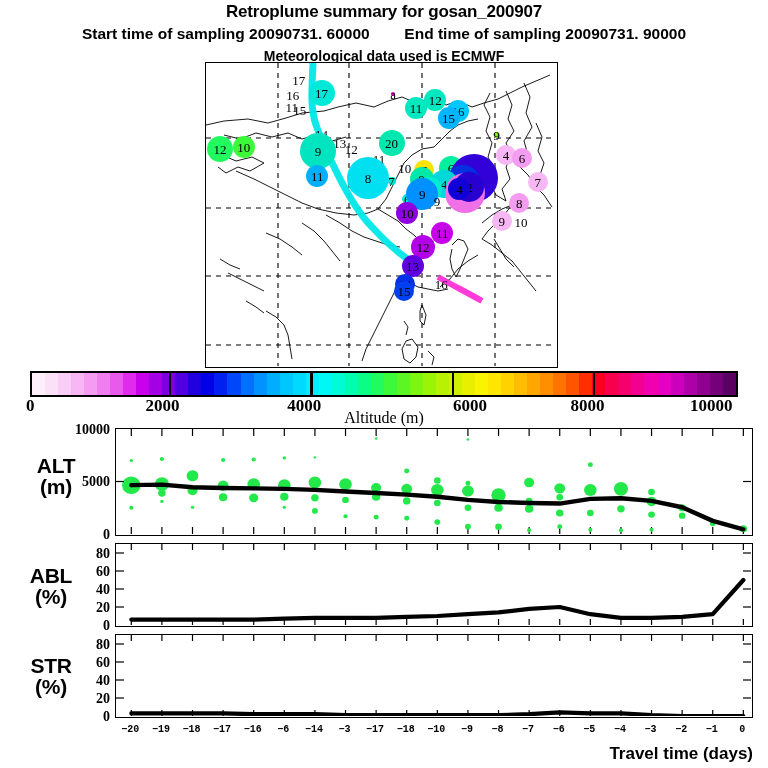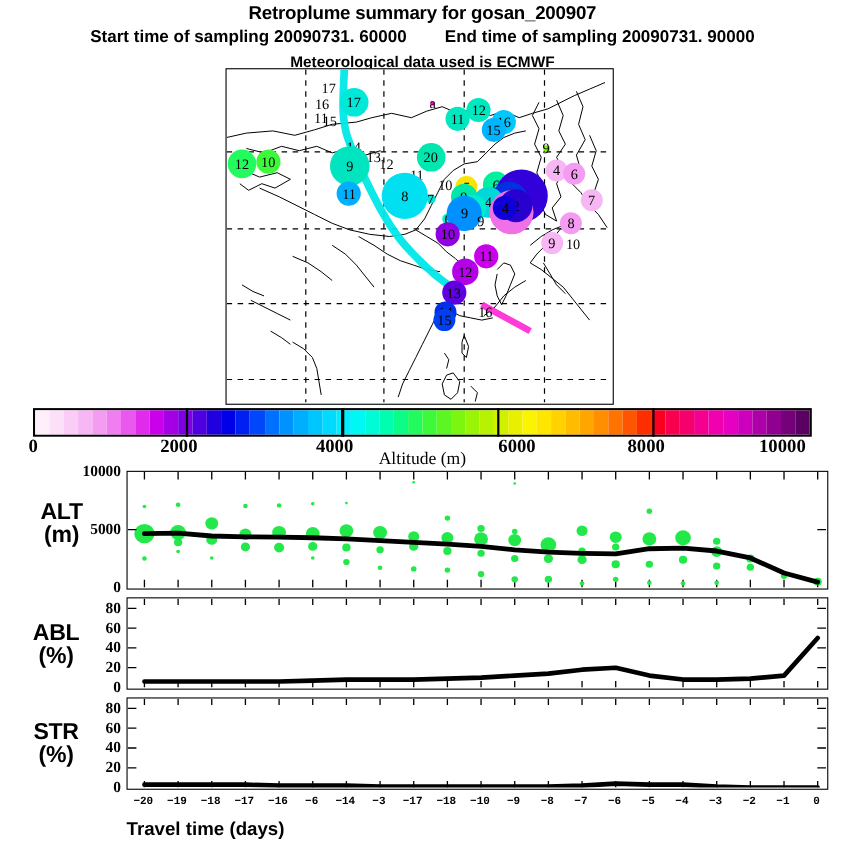--- a/index.html
+++ b/index.html
@@ -43,21 +43,21 @@
           line-height:1.02;letter-spacing:-0.3px;}
   #lab-alt{left:13px;top:455px;width:86px;}
   #lab-abl{left:8px;top:565px;width:86px;}
   #lab-str{left:8px;top:655px;width:86px;}
   .ytick{position:absolute;right:0;transform:translateY(-50%);
          font-family:"Liberation Serif",serif;font-weight:bold;font-size:14px;
          text-align:right;white-space:nowrap;}
   .ycol{position:absolute;width:108px;left:2px;}
   .xtick{position:absolute;transform:translateX(-50%);
          font-family:Liberation Mono, monospace;font-weight:bold;font-size:10px;}
-  #xaxis-title{position:absolute;top:744px;left:115px;width:638px;text-align:left;
+  #xaxis-title{position:absolute;top:744px;left:115px;width:638px;text-align:right;
                font-weight:bold;font-size:17px;}
 </style>
 </head>
 <body>
 
 <div class="abs ttl" id="title-main">Retroplume summary for gosan_200907</div>
 <div class="abs ttl" id="title-times">
   <span>Start time of sampling 20090731. 60000</span>
   <span style="width:26px"></span>
   <span>End time of sampling 20090731. 90000</span>

